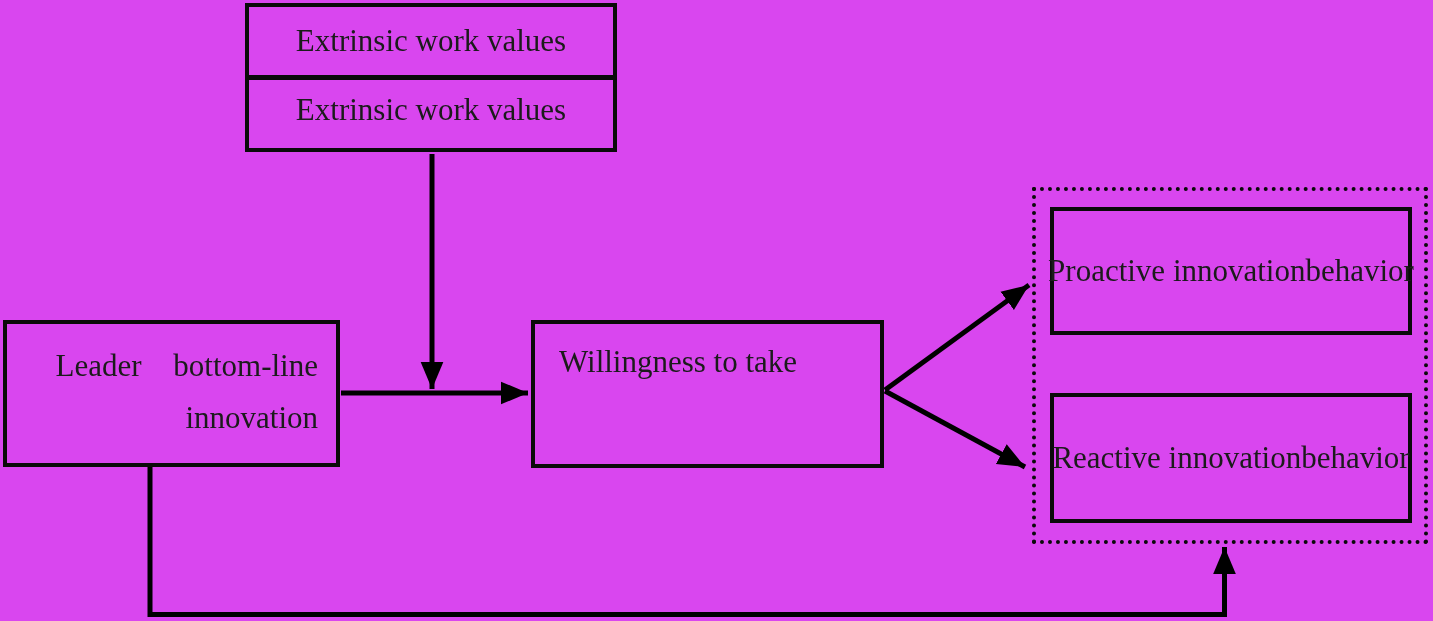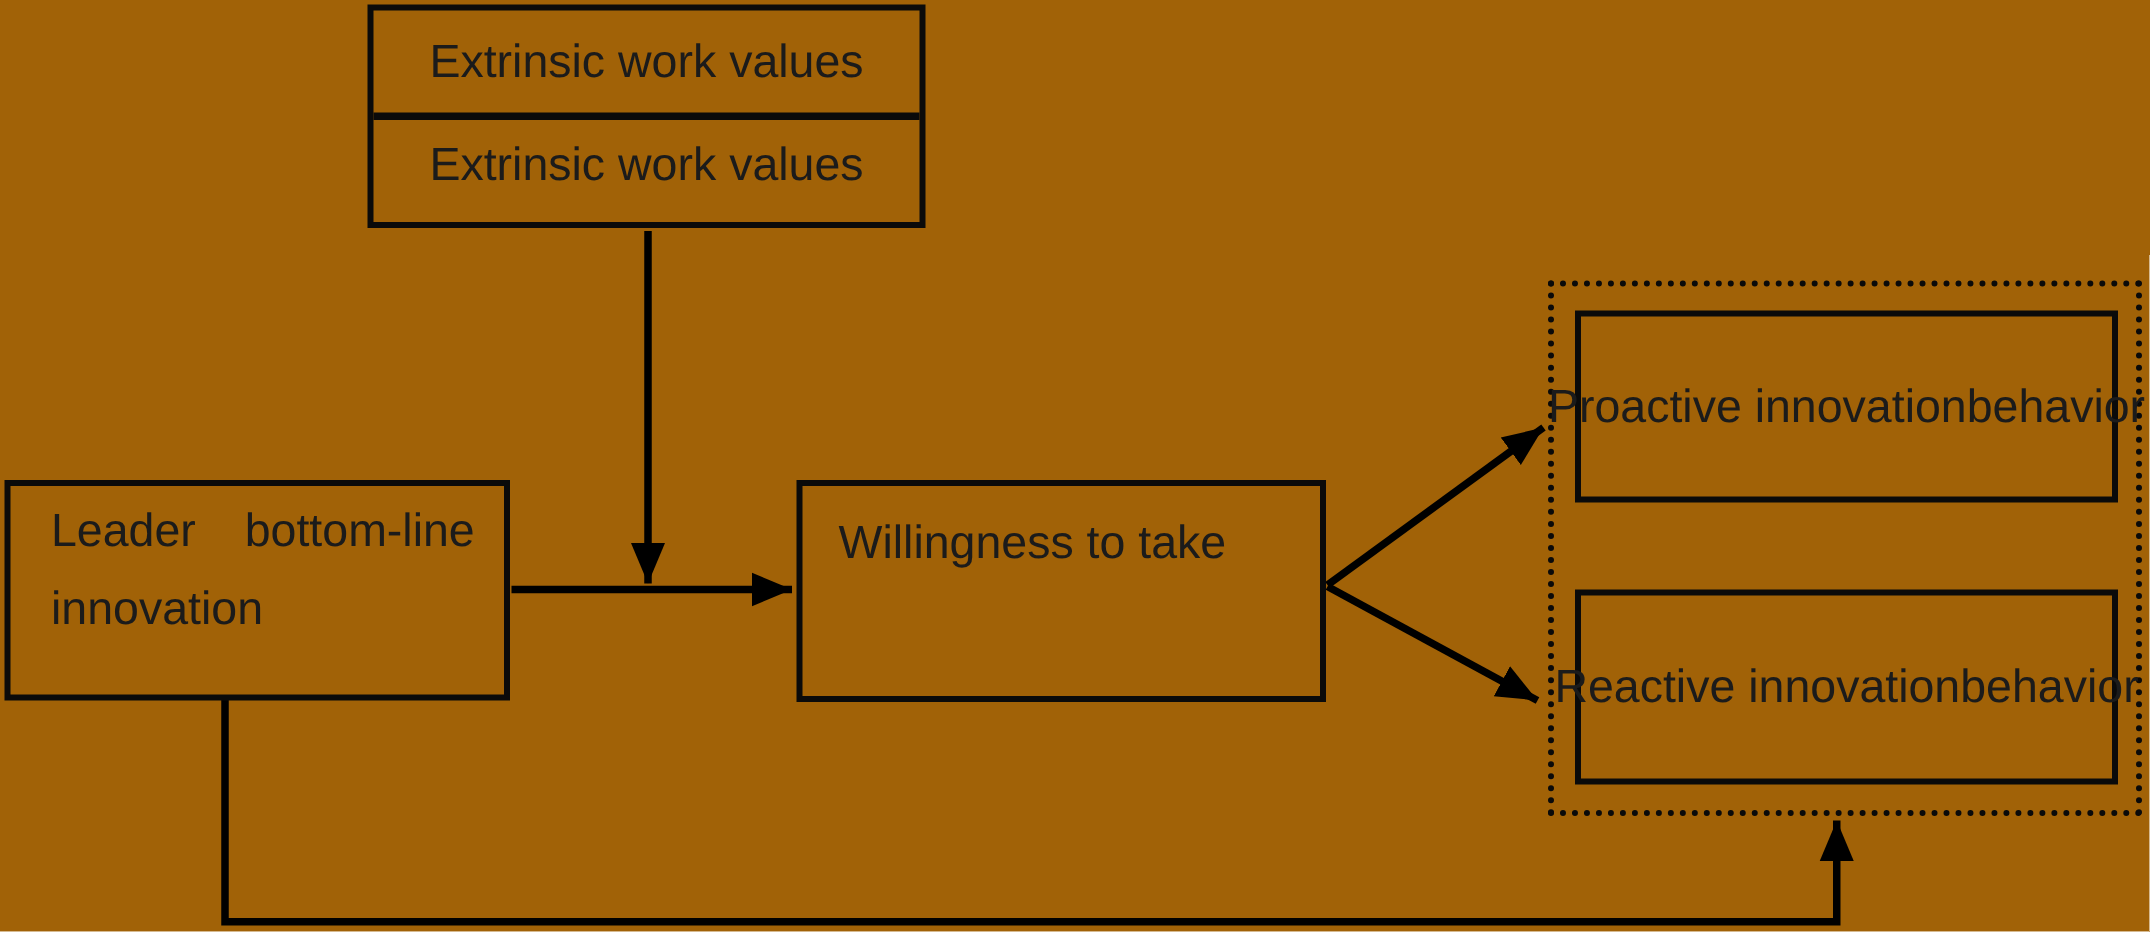--- a/index.html
+++ b/index.html
@@ -4,22 +4,22 @@
 <style>
   html, body {
     margin: 0;
     padding: 0;
     background: #ffffff;
   }
   .stage {
     position: relative;
     width: 1433px;
     height: 621px;
-    background: #a16207;
-    font-family: Liberation Sans, sans-serif;
+    background: #d946ef;
+    font-family: Liberation Serif, serif;
     color: #1b1b1b;
     overflow: hidden;
   }
   .arrow-layer {
     position: absolute;
     left: 0;
     top: 0;
     width: 1433px;
     height: 621px;
     z-index: 1;
@@ -36,21 +36,21 @@
     line-height: 52px;
     white-space: nowrap;
   }
   
   .dual-box { left: 245px; top: 3px; width: 372px; height: 149px; display: flex; flex-direction: column; }
   .dual-cell { display: flex; justify-content: center; box-sizing: border-box; }
   .dual-cell-top { height: 68px; align-items: center; }
   .dual-divider { height: 5px; background: #0a0a0a; }
   .dual-cell-bottom { flex: 1; align-items: flex-start; padding-top: 4px; }
   
-  .leader-box { left: 3px; top: 320px; width: 337px; height: 147px; padding: 4px 18px 0 27px; }
+  .leader-box { left: 3px; top: 320px; width: 337px; height: 147px; padding: 16px 18px 0 27px; text-align: right; }
   .wide-words { word-spacing: 24px; }
   
   .willingness-box { left: 531px; top: 320px; width: 353px; height: 148px; padding: 12px 14px 0 24px; }
   
   .outcome-group { left: 1032px; top: 187px; width: 396px; height: 357px; border: 4px dotted #0a0a0a; }
   .outcome-box {
     position: absolute;
     left: 14px;
     width: 362px;
     border: 4px solid #0a0a0a;

